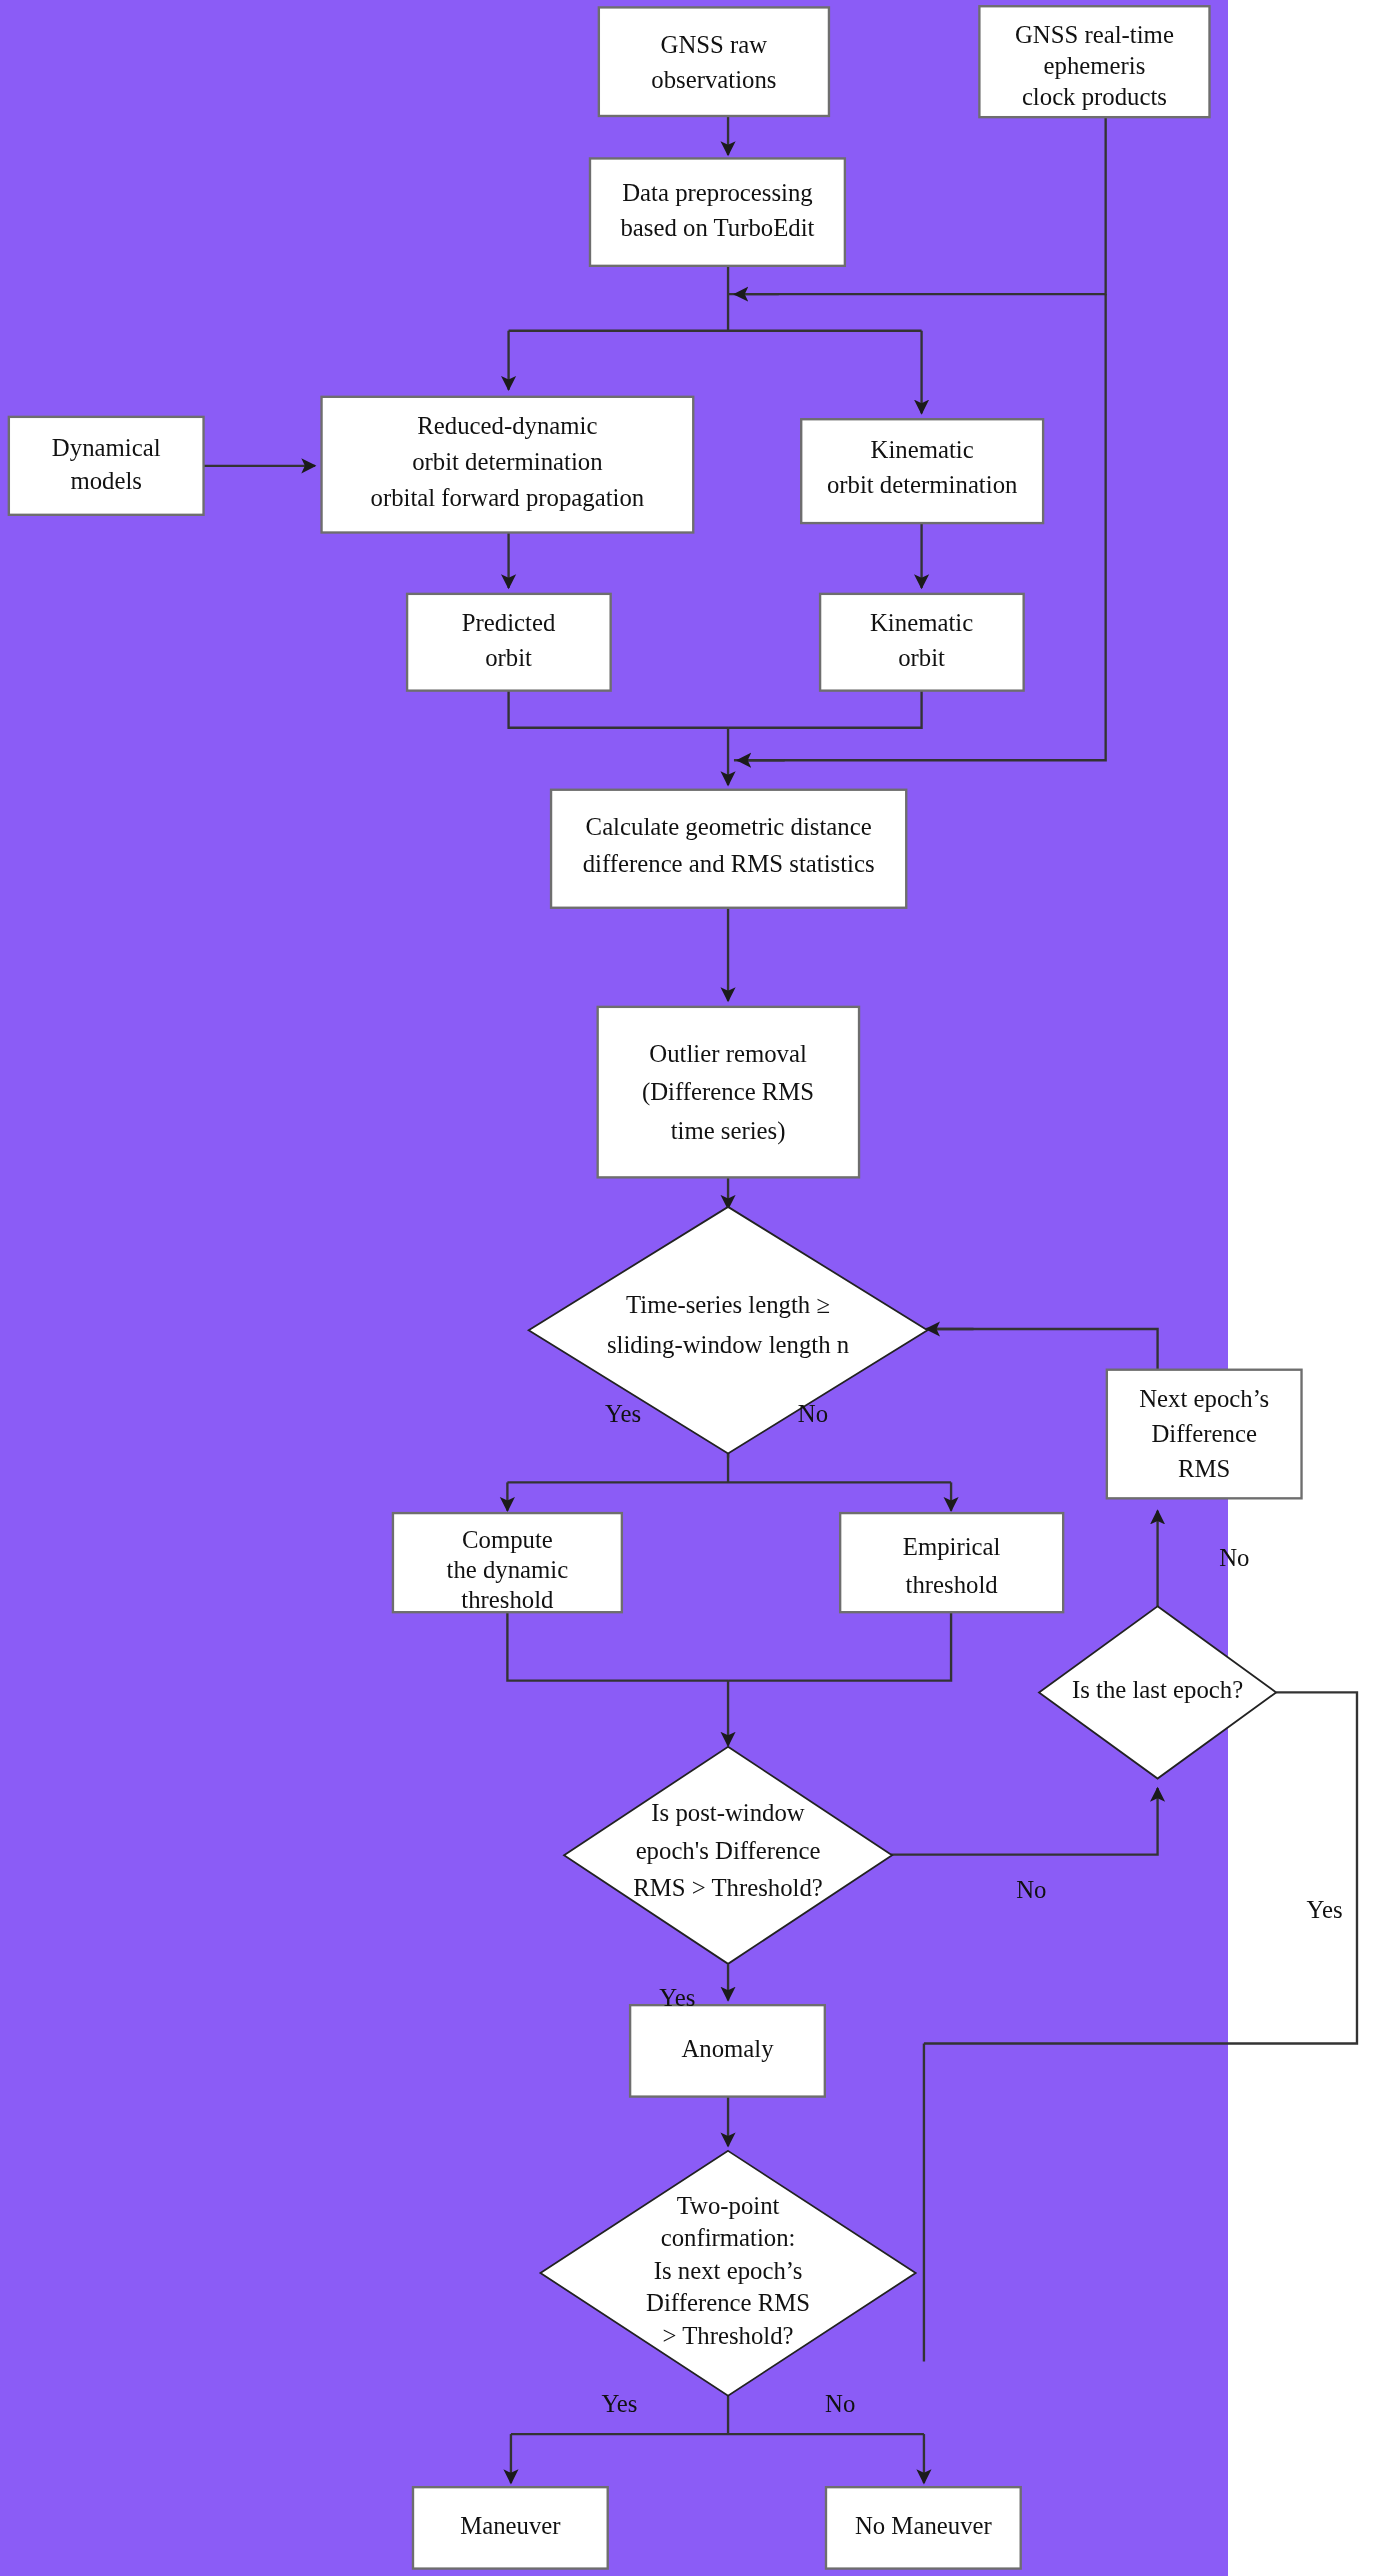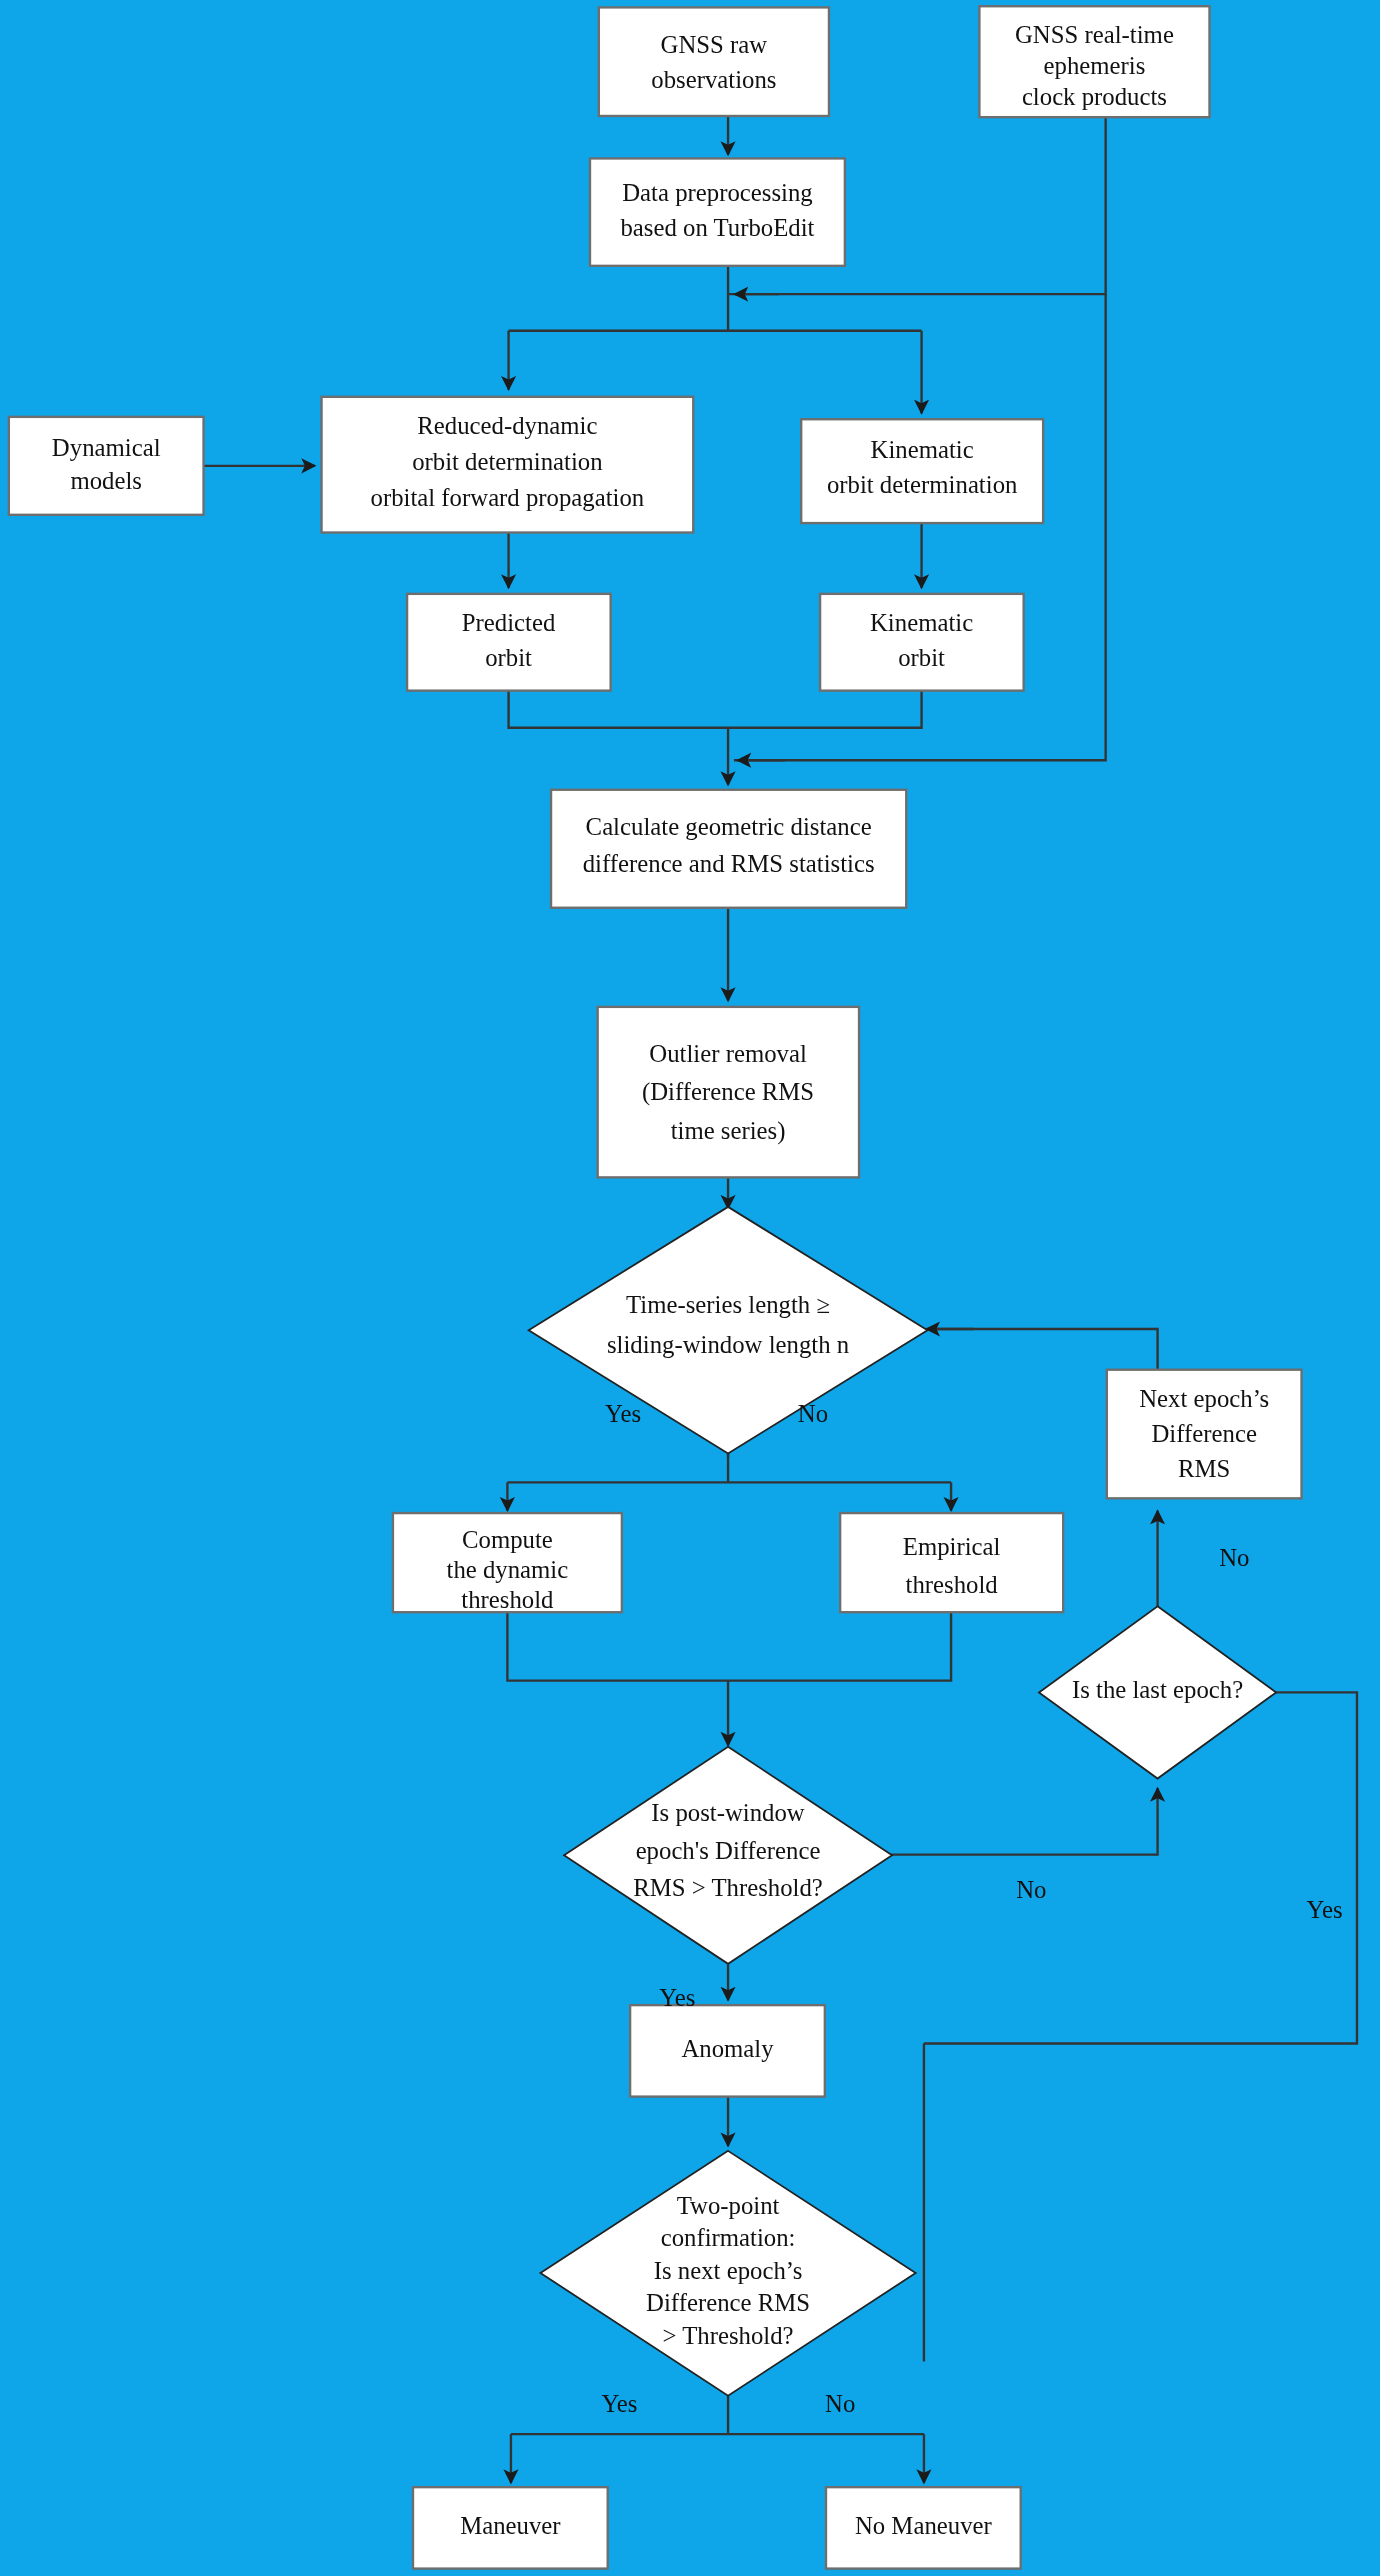--- a/index.html
+++ b/index.html
@@ -8,23 +8,23 @@
     background: #ffffff;
   }
   body {
     width: 1380px;
     height: 2576px;
     font-family: "Liberation Serif", "DejaVu Serif", serif;
     overflow: hidden;
   }
   #flowchart-root {
     position: relative;
-    width: 1380px;
+    width: 1228px;
     height: 2576px;
-    background: #0ea5e9;
+    background: #8b5cf6;
     text-align: right;
   }
   svg.diagram {
     display: block;
     width: 1380px;
     height: 2576px;
   }
   .node-box {
     fill: #ffffff;
     stroke: #6e6e6e;

